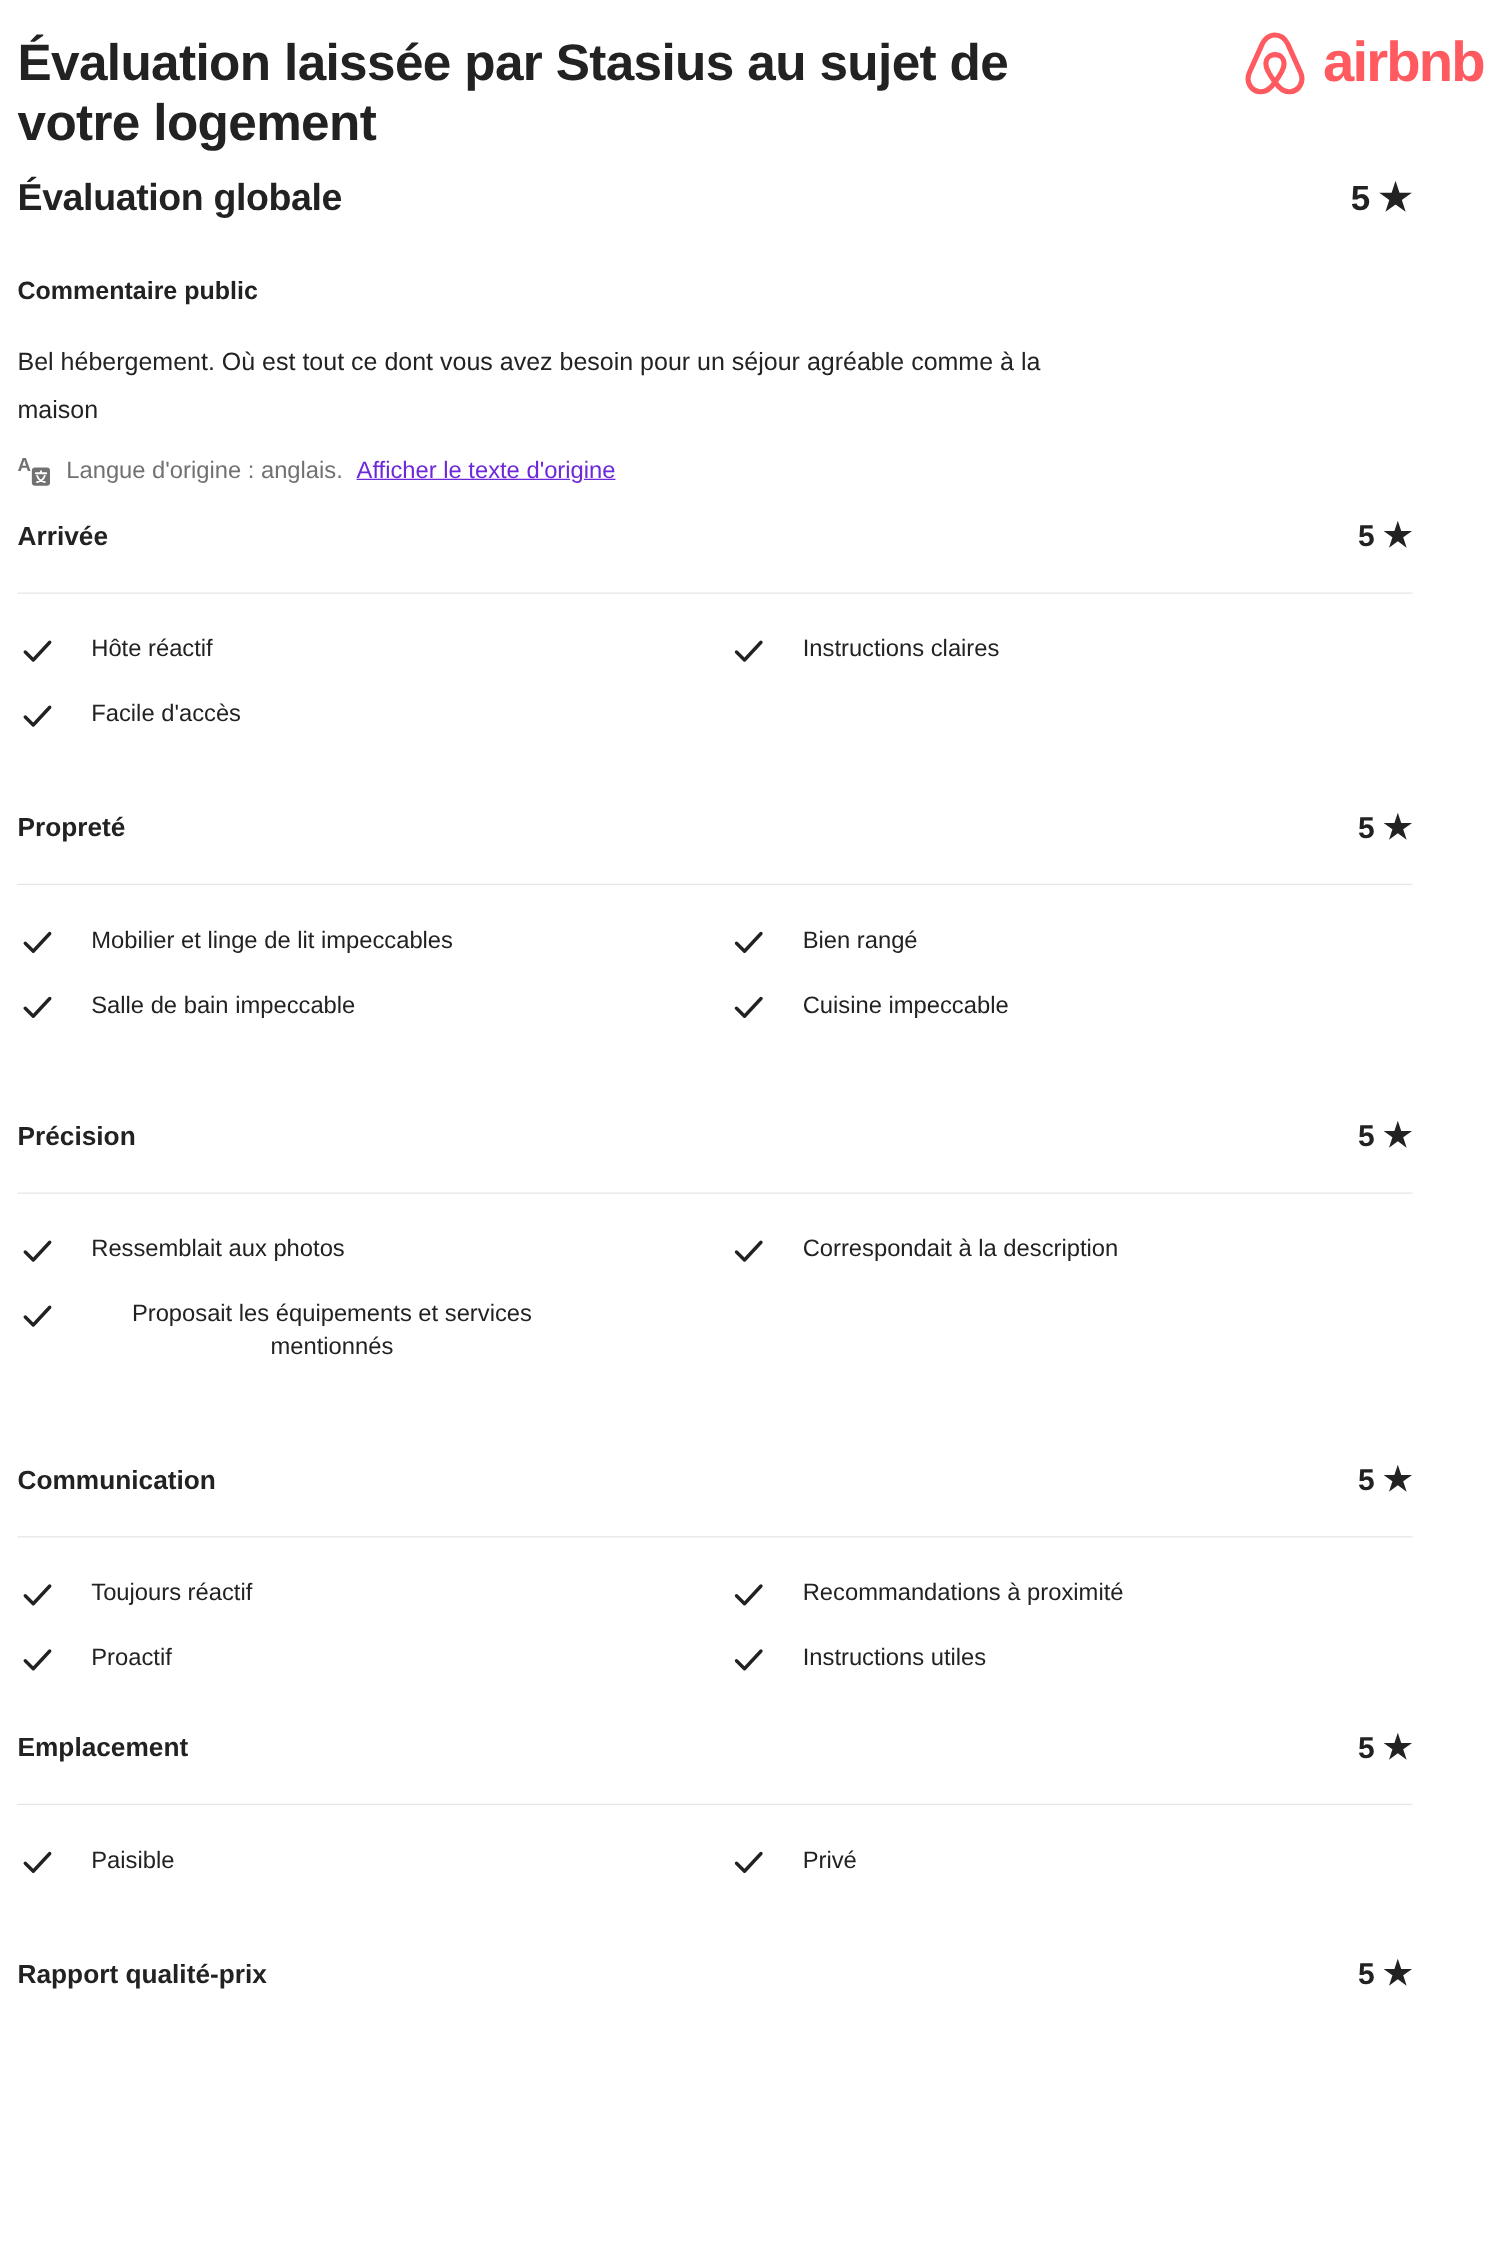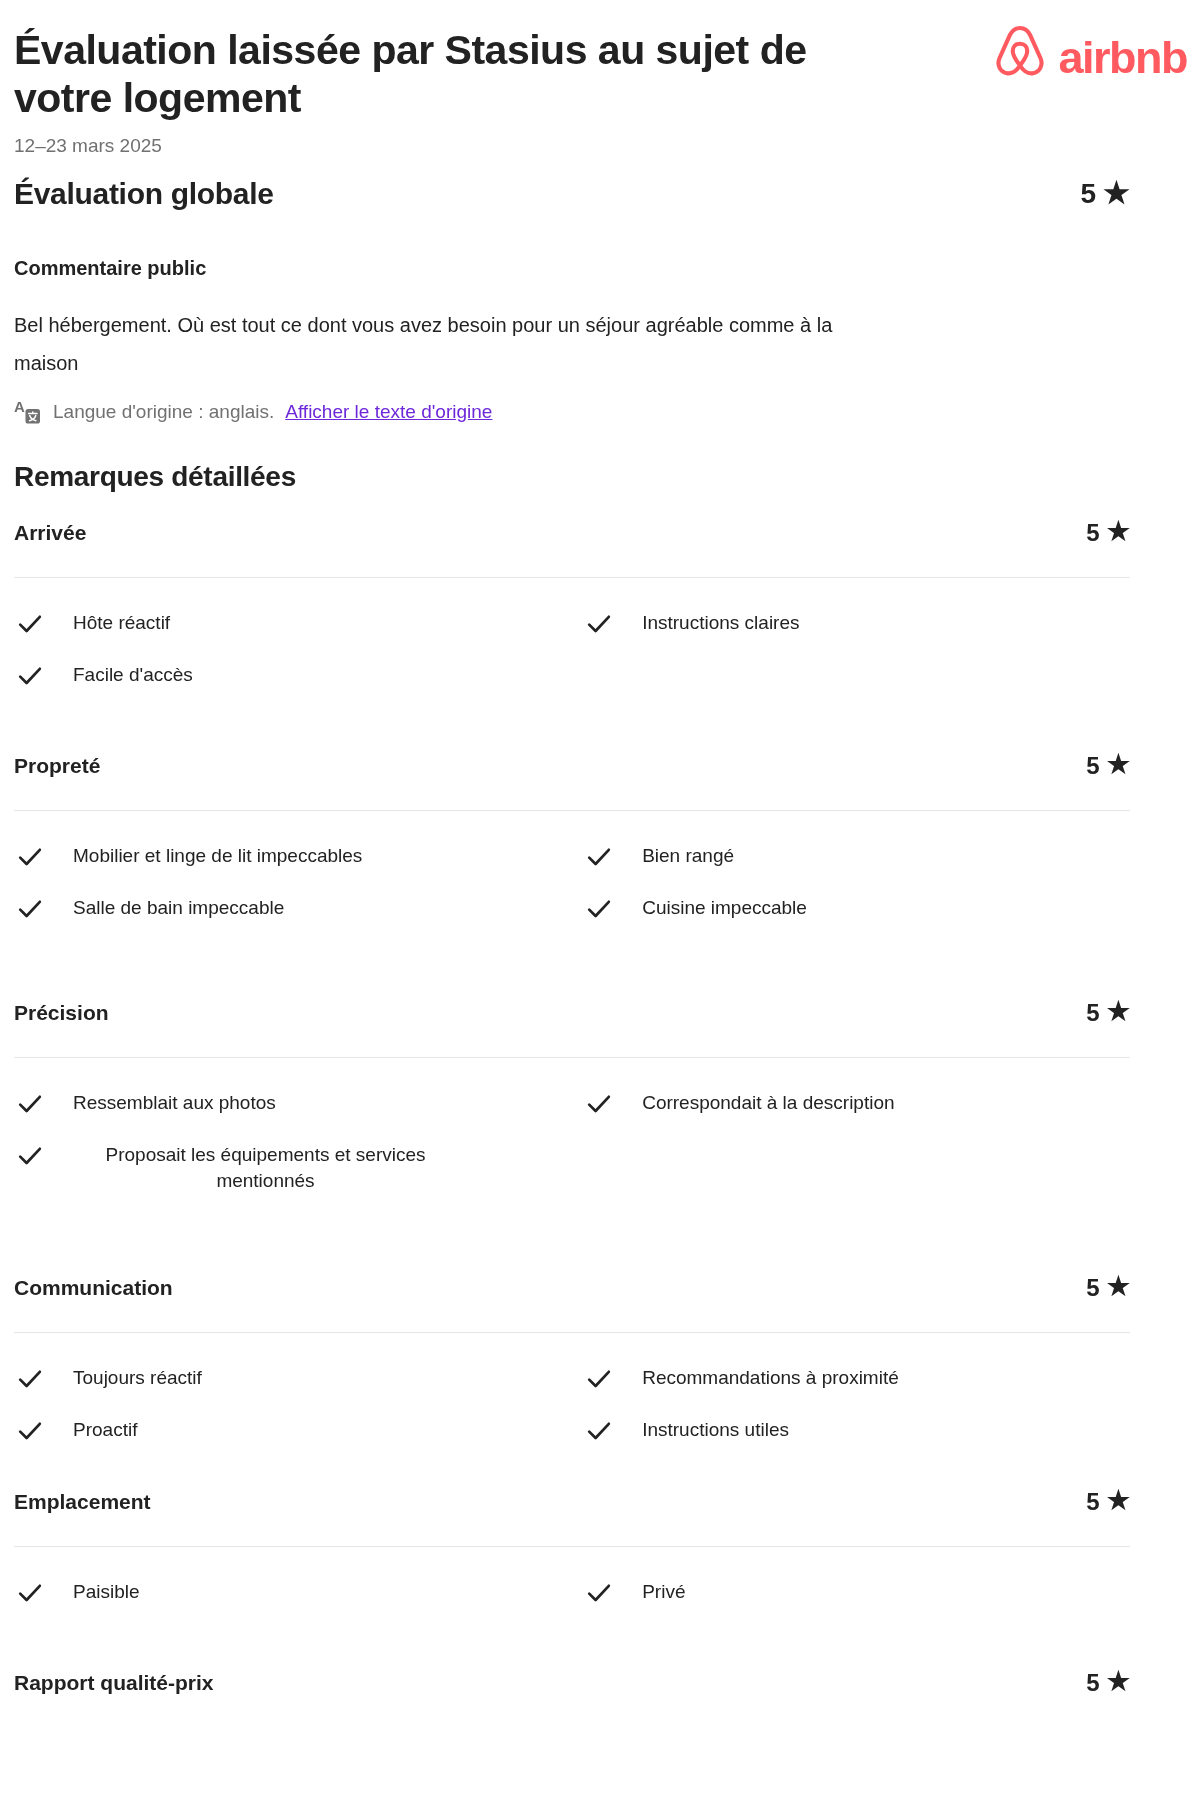--- a/index.html
+++ b/index.html
@@ -12,21 +12,21 @@
   .page { position: relative; padding: 26px 70px 0 14px; }
 
   
   .page-title {
     margin: 0; max-width: 900px;
     font-size: 41px; line-height: 48px; font-weight: bold;
     letter-spacing: -0.5px; color: #222;
   }
   .brand {
     position: absolute; top: 22px; right: 13px;
-    display: flex; align-items: flex-end; gap: 9px;
+    display: flex; align-items: center; gap: 9px;
     color: #FF5A5F; cursor: pointer;
   }
   .brand-word {
     font-size: 45px; font-weight: bold; letter-spacing: -1.5px;
     line-height: 1; margin-top: -4px;
   }
 
   .listing-name { margin: 32px 0 0; font-size: 20px; color: #222; }
   .stay-dates { margin: 13px 0 0; font-size: 19px; color: #717171; }
 
@@ -73,21 +73,20 @@
     <h1 class="page-title">Évaluation laissée par Stasius au sujet de votre logement</h1>
     <div class="brand">
       <svg width="58" height="58" viewBox="0 0 48 48">
         <path d="M24 5 c4 0 6.5 2 8.5 6 l8.5 19 c2.5 6 -1 12 -7 12.5 c-4 0.3 -7.5 -2.5 -10 -6.5 c-2.5 4 -6 6.8 -10 6.5 c-6 -0.5 -9.5 -6.5 -7 -12.5 l8.5 -19 c2 -4 4.5 -6 8.5 -6 z" fill="none" stroke="#FF5A5F" stroke-width="3.4" stroke-linecap="round" stroke-linejoin="round"></path>
         <path d="M24 36 c-3.5 -4.5 -6 -8.5 -6 -12 c0 -3.5 2.5 -6 6 -6 c3.5 0 6 2.5 6 6 c0 3.5 -2.5 7.5 -6 12 z" fill="none" stroke="#FF5A5F" stroke-width="3.4" stroke-linecap="round" stroke-linejoin="round"></path>
       </svg>
       <span class="brand-word">airbnb</span>
     </div>
   </header>
 
-  <p class="stay-dates">12–23 mars 2025</p>
 
   <div class="overall-row">
     <h2 class="overall-label">Évaluation globale</h2>
     <div class="rating rating-lg">
       <span class="num">5</span>
       <span class="star">★</span>
     </div>
   </div>
 
   <h3 class="comment-label">Commentaire public</h3>
@@ -96,21 +95,20 @@
   <div class="translate-row">
     <svg width="27" height="27" viewBox="0 0 27 27">
       <text x="0" y="13.5" font-size="15" font-weight="bold" fill="#717171" font-family="Liberation Sans, sans-serif">A</text>
       <rect x="11.5" y="11" width="14.5" height="14.5" rx="2.6" fill="#717171"></rect>
       <path d="M14.6 15.6 H23 M18.8 14 V15.6 M15.7 17.6 C16.6 20.3 19 22.1 21.9 22.7 M21.8 17.6 C20.9 20.3 18.5 22.1 15.6 22.7" stroke="#ffffff" stroke-width="1.5" fill="none" stroke-linecap="round"></path>
     </svg>
     <span>Langue d'origine : anglais.</span>
     <a class="translate-link">Afficher le texte d'origine</a>
   </div>
 
-  <h2 class="details-title">Remarques détaillées</h2>
 
   <div id="sections">
   <section class="rating-section">
     <div class="section-header">
       <h4 class="section-name">Arrivée</h4>
       <div class="rating rating-sm">
         <span class="num">5</span>
         <span class="star">★</span>
       </div>
     </div>

